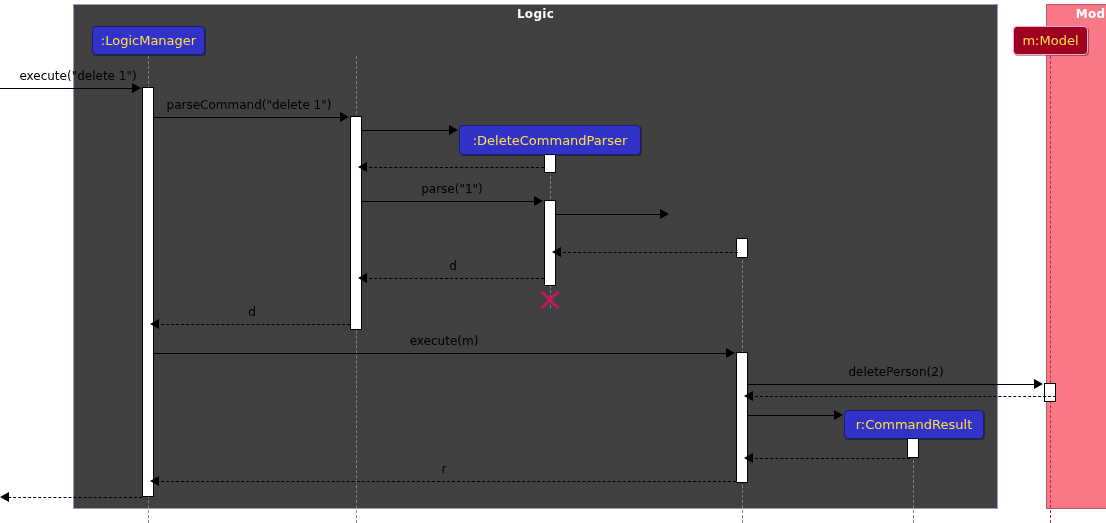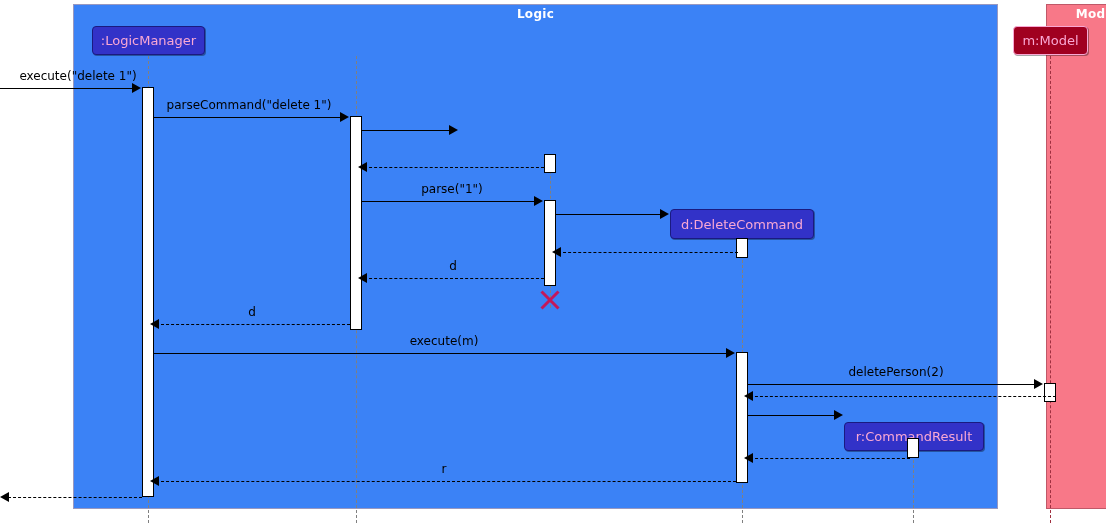--- a/index.html
+++ b/index.html
@@ -16,21 +16,21 @@
     overflow: hidden;
   }
 
   
   .panel {
     position: absolute;
     box-sizing: border-box;
     border: 1px solid #9a9ab0;
   }
   .panel-logic {
-    background: #3b82f6;
+    background: #404040;
     border-color: #9898c0;
   }
   .panel-model {
     background: #f87888;
     border-color: #c05868;
   }
   .panel-title {
     position: absolute;
     top: 2px;
     width: 100%;
@@ -49,21 +49,21 @@
   }
   .lifeline-model {
     border-left-color: #a03040;
   }
 
   
   .participant {
     position: absolute;
     box-sizing: border-box;
     border-radius: 4px;
-    color: #f9a8d4;
+    color: #fde047;
     font-size: 13px;
     display: flex;
     align-items: center;
     justify-content: center;
     white-space: nowrap;
     box-shadow: 1px 1px 0 rgba(0,0,0,.35);
   }
   .participant-logic {
     background: #3232c8;
     border: 1px solid #1a1a80;
@@ -149,26 +149,26 @@
   <div class="lifeline" style="left:550px; top:156px; height:152px;"></div>
   <div class="lifeline" style="left:742px; top:240px; height:283px;"></div>
   <div class="lifeline" style="left:913px; top:440px; height:83px;"></div>
   <div class="lifeline lifeline-model" style="left:1050px; top:56px; height:467px;"></div>
 
   <div class="participant participant-logic" style="left:92px; top:26px; width:113px; height:29px;">
     <span>:LogicManager</span>
   </div>
 
 
-
-  <div class="participant participant-logic" style="left:670px; top:209px; width:144px; height:30px;">
-    <span>d:DeleteCommand</span>
-  </div>
-
-  <div class="participant participant-logic" style="left:844px; top:410px; width:140px; height:29px;margin-top:12px;">
+  <div class="participant participant-logic" style="left:459px; top:125px; width:182px; height:30px;">
+    <span>:DeleteCommandParser</span>
+  </div>
+
+
+  <div class="participant participant-logic" style="left:844px; top:410px; width:140px; height:29px;">
     <span>r:CommandResult</span>
   </div>
 
   <div class="participant participant-model" style="left:1013px; top:26px; width:75px; height:29px;">
     <span>m:Model</span>
   </div>
 
   <div class="activation" style="left:142px; top:87px; width:12px; height:410px;"></div>
 
   <div class="activation" style="left:350px; top:116px; width:12px; height:214px;"></div>

